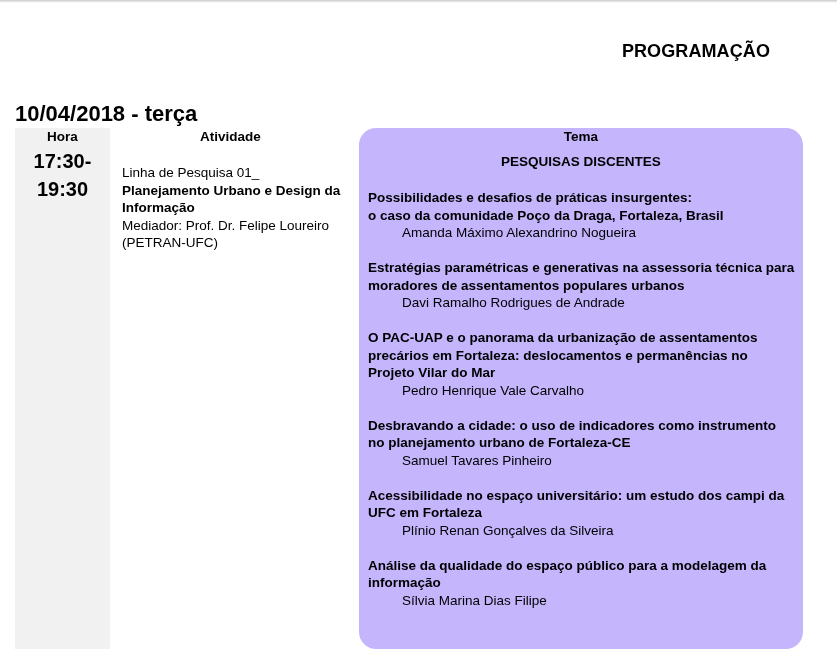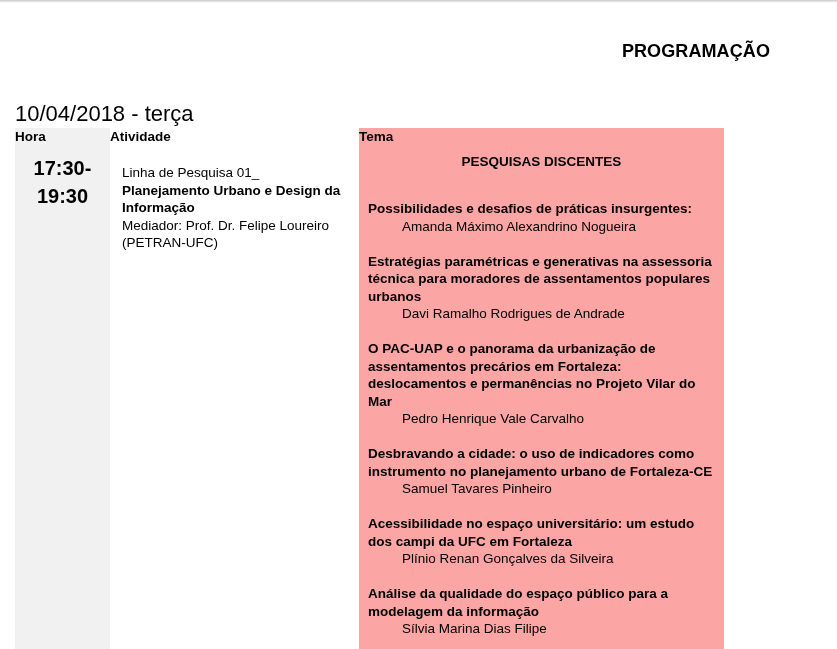--- a/index.html
+++ b/index.html
@@ -27,21 +27,21 @@
       top: 41px;
       text-align: right;
       font-weight: bold;
       font-size: 18px;
       letter-spacing: 0.1px;
     }
     .date-heading {
       position: absolute;
       left: 15px;
       top: 101px;
-      font-weight: normal;
+      font-weight: bold;
       font-size: 22px;
       line-height: 26px;
       white-space: nowrap;
     }
     .col {
       position: absolute;
       top: 128px;
       height: 521px;
       box-sizing: border-box;
     }
@@ -51,55 +51,56 @@
       background: #f1f1f1;
       text-align: center;
     }
     .col-atividade {
       left: 110px;
       width: 241px;
       background: #ffffff;
     }
     .col-tema {
       left: 359px;
-      width: 365px;
-      background: #fca5a5;
+      width: 444px;
+      background: #c4b5fd;
+      border-radius: 17px;
     }
     .col-header {
       font-weight: bold;
       font-size: 13.5px;
       line-height: 17px;
-      text-align: left;
+      text-align: center;
     }
     .hora-time {
       font-weight: bold;
       font-size: 20px;
       line-height: 28px;
-      margin-top: 9px;
+      margin-top: 2px;
     }
     .atividade-body {
       padding-left: 12px;
       margin-top: 19px;
       font-size: 13.5px;
       line-height: 17.5px;
     }
     .atividade-body .bold {
       font-weight: bold;
     }
     .tema-sub {
       font-weight: bold;
       font-size: 13.5px;
       line-height: 17px;
       text-align: center;
       margin-top: 8px;
     }
     .tema-list {
       padding-left: 9px;
       padding-right: 8px;
-      margin-top: 30px;
+      margin-top: 19px;
     }
     .tema-item {
       margin-bottom: 17.5px;
     }
     .tema-item-title {
       font-weight: bold;
       font-size: 13.5px;
       line-height: 17.5px;
     }
     .tema-item-author {
@@ -132,20 +133,21 @@
   </div>
 </div>
 
 <div class="col col-tema">
   <div class="col-header">Tema</div>
   <div class="tema-sub">PESQUISAS DISCENTES</div>
   <div class="tema-list">
     <div class="tema-item">
       <div class="tema-item-title">
         <div>Possibilidades e desafios de práticas insurgentes:</div>
+        <div>o caso da comunidade Poço da Draga, Fortaleza, Brasil</div>
       </div>
       <div class="tema-item-author">Amanda Máximo Alexandrino Nogueira</div>
     </div>
     <div class="tema-item">
       <div class="tema-item-title">Estratégias paramétricas e generativas na assessoria técnica para moradores de assentamentos populares urbanos</div>
       <div class="tema-item-author">Davi Ramalho Rodrigues de Andrade</div>
     </div>
     <div class="tema-item">
       <div class="tema-item-title">O PAC-UAP e o panorama da urbanização de assentamentos precários em Fortaleza: deslocamentos e permanências no Projeto Vilar do Mar</div>
       <div class="tema-item-author">Pedro Henrique Vale Carvalho</div>

